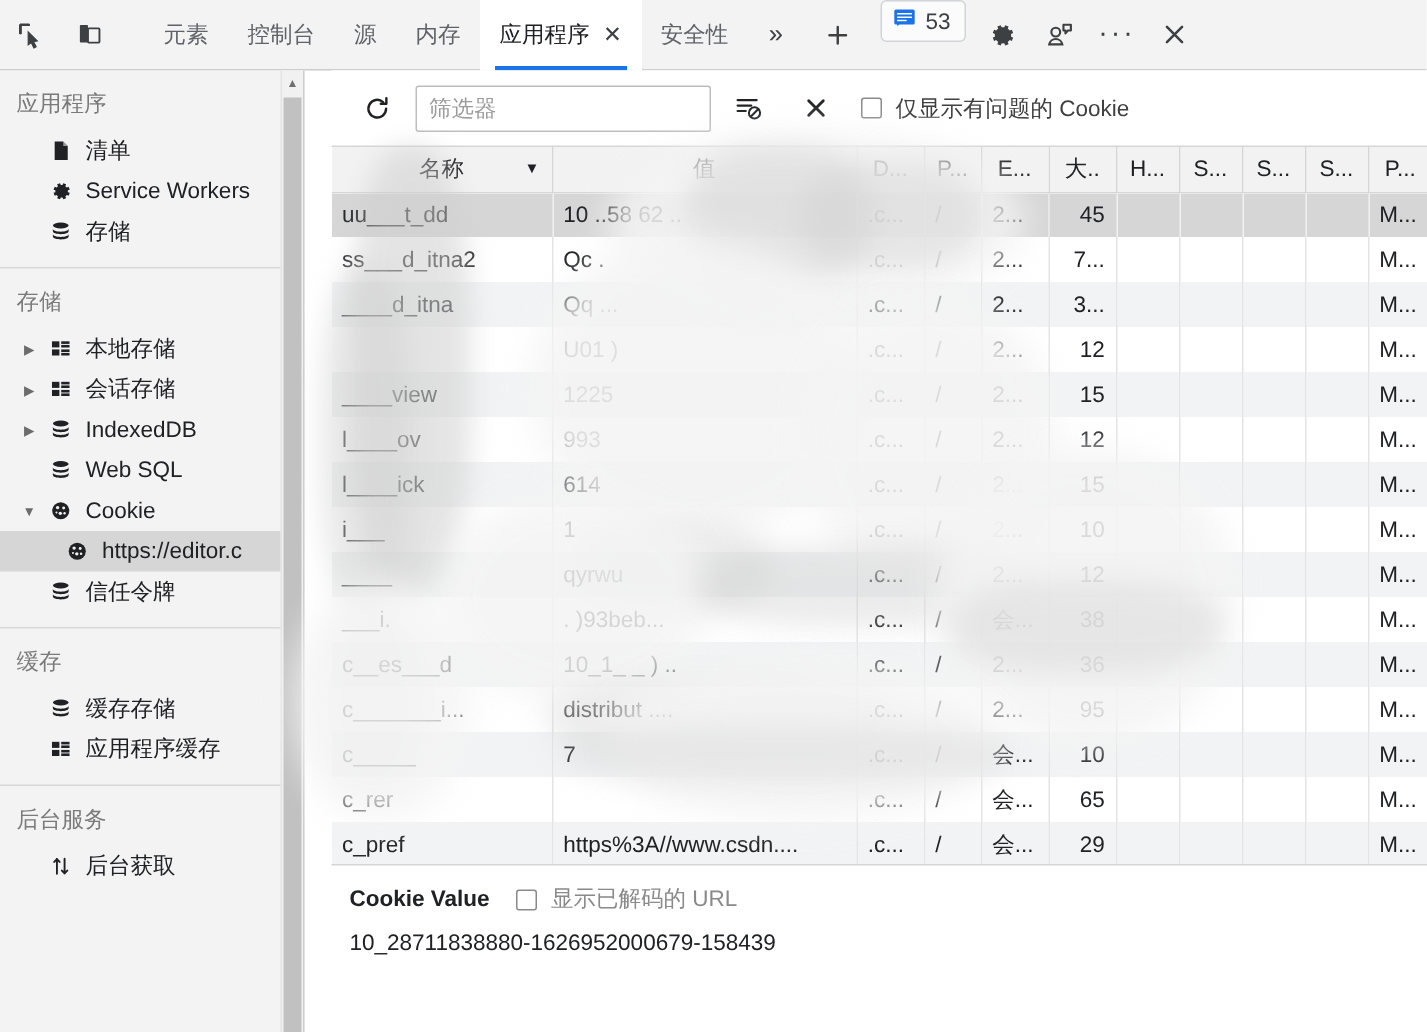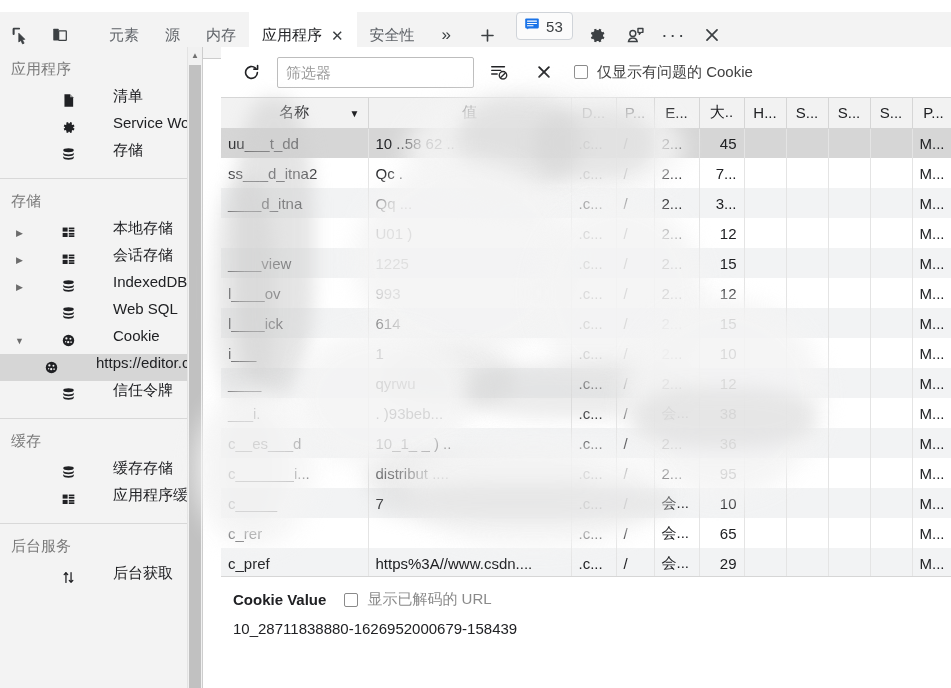--- a/index.html
+++ b/index.html
@@ -7,21 +7,21 @@
     margin: 0; padding: 0;
     width: 951px; height: 688px;
     overflow: hidden;
     background: #ffffff;
     font-family: "Liberation Sans", sans-serif;
     -webkit-font-smoothing: antialiased;
   }
 
   
   #tabbar {
-    position: absolute; left: 0; top: 12px; width: 951px; height: 47px;
+    position: absolute; left: 0; top: 0; width: 951px; height: 47px;
     background: #f3f3f3;
     border-bottom: 1px solid #cdcdcd;
     display: flex; align-items: stretch;
   }
   .tb-icon {
     width: 40px; display: flex; align-items: center; justify-content: center;
     color: #3c4043;
   }
   .tb-icon svg { display: block; }
   #tabbar .spacer-sm { width: 16px; }
@@ -66,23 +66,23 @@
     background: #f3f3f3;
     border-right: 1px solid #cdcdcd;
     overflow: hidden;
   }
   .sb-group { padding-bottom: 7px; }
   .sb-divider { height: 1px; background: #d8d8d8; margin: 3px 0 0 0; }
   .sb-title {
     font-size: 15px; color: #7a7a7a; padding: 13px 0 8px 11px;
   }
   .sb-item {
-    display: flex; height: 27px;
+    display: flex; align-items: center; height: 27px;
     padding-left: 11px; font-size: 15px; color: #202124;
-    white-space: nowrap; overflow: hidden; gap: 28px;
+    white-space: nowrap; overflow: hidden;
   }
   .sb-item.sel { background: #d6d6d6; }
   .sb-twisty {
     width: 17px; flex: 0 0 17px; display: flex; align-items: center;
     justify-content: center; color: #6c6c6c; font-size: 9px;
   }
   .sb-ico {
     width: 24px; flex: 0 0 24px; display: flex; align-items: center;
     justify-content: center; color: #202124;
   }
@@ -230,20 +230,23 @@
   <div class="tb-icon">
     <svg width="18" height="18" viewBox="0 0 20 20" fill="none" stroke="currentColor" stroke-width="1.4">
       <rect x="2.5" y="3" width="6" height="13" rx="0.6" fill="currentColor" stroke="none"></rect>
       <rect x="8.5" y="5.5" width="8.5" height="10.5" rx="0.6"></rect>
     </svg>
   </div>
   <div class="spacer-sm"></div>
 
   <div class="tab">
     <span>元素</span>
+  </div>
+  <div class="tab">
+    <span>控制台</span>
   </div>
   <div class="tab">
     <span>源</span>
   </div>
   <div class="tab">
     <span>内存</span>
   </div>
   <div class="tab active">
     <span>应用程序</span>
     <span class="closex">✕</span>

